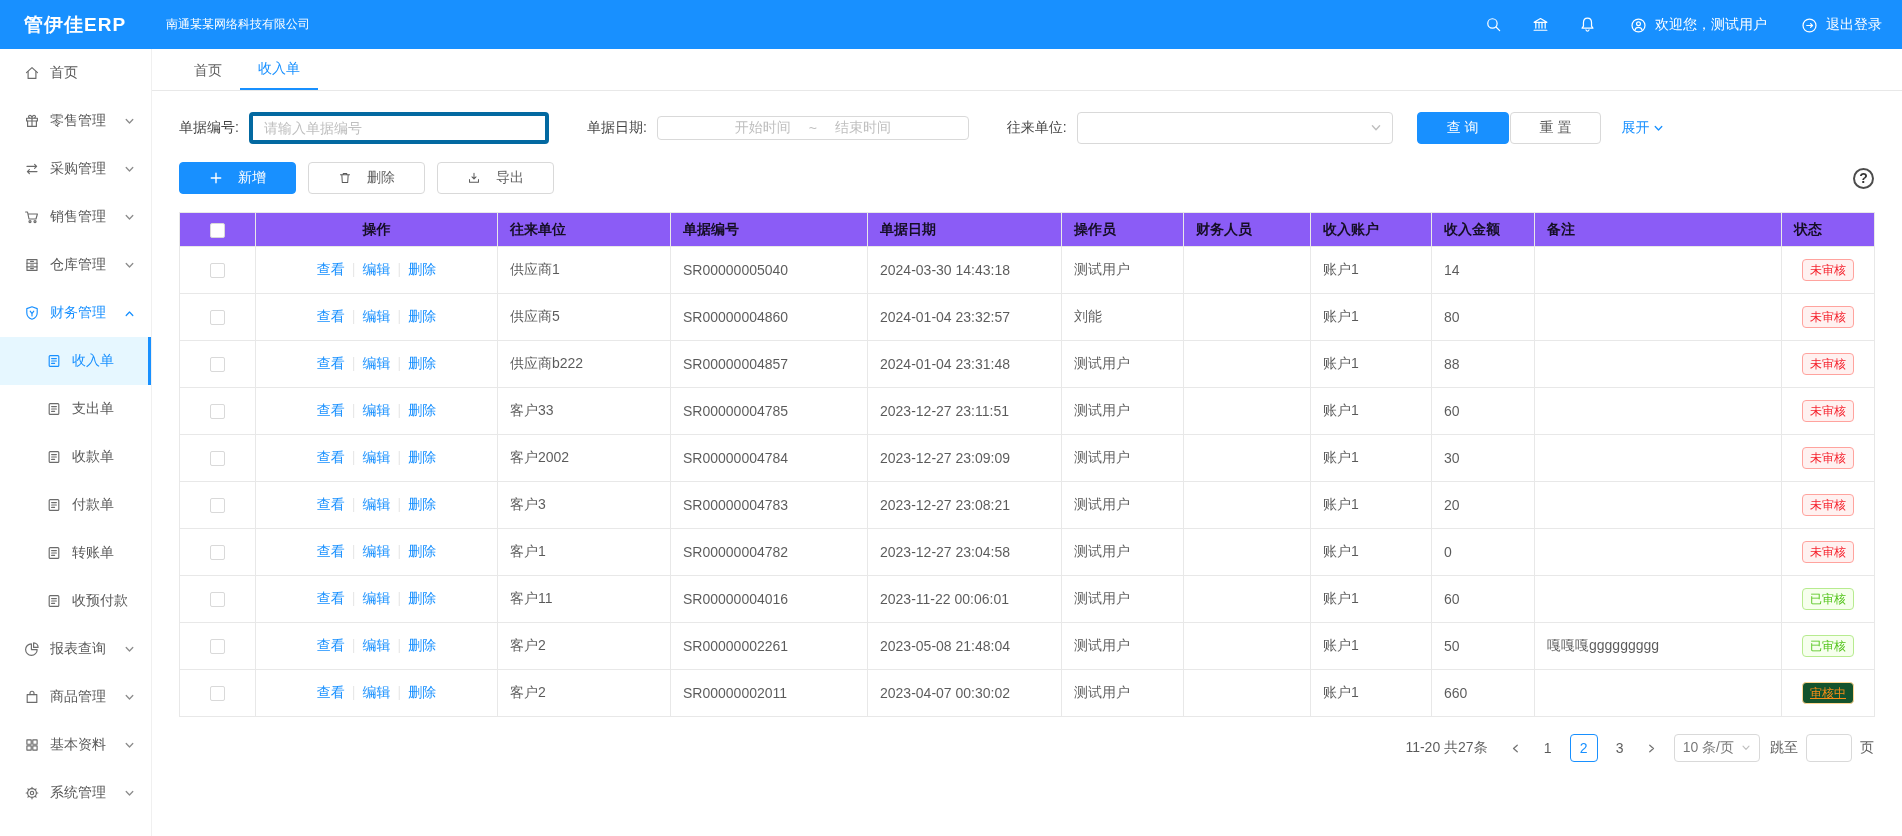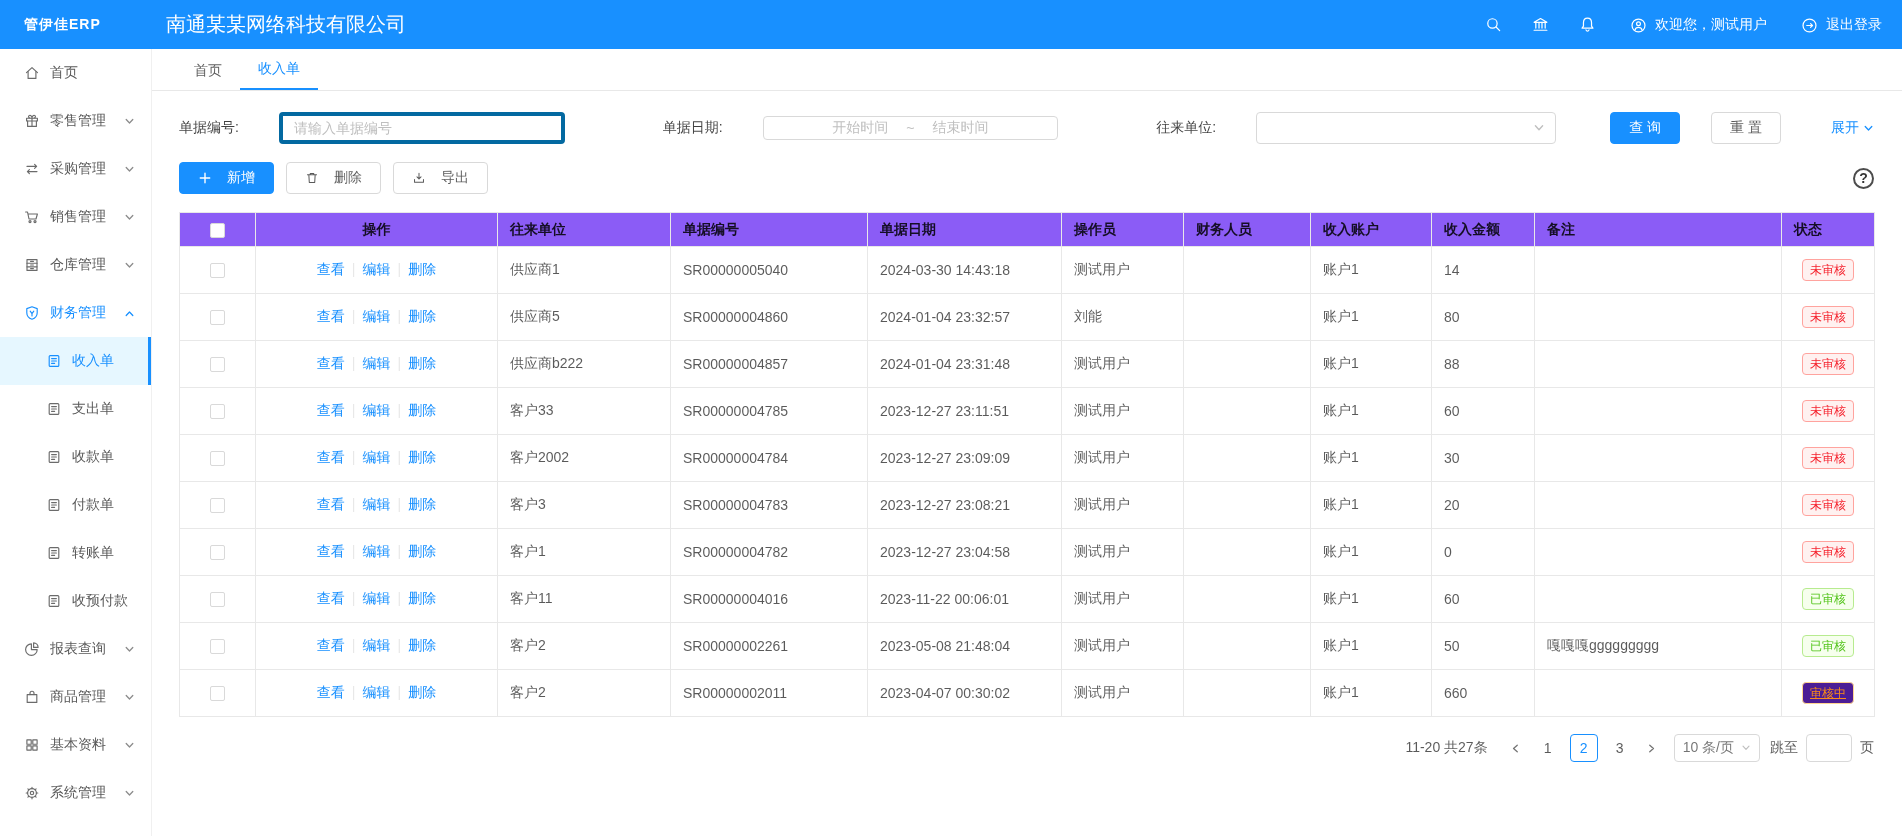--- a/index.html
+++ b/index.html
@@ -3,22 +3,22 @@
 <meta charset="utf-8">
 <style>
   * { margin:0; padding:0; box-sizing:border-box; }
   html,body { width:1902px; height:836px; overflow:hidden; background:#fff;
     font-family:"Liberation Sans","DejaVu Sans",sans-serif; font-size:14px; color:rgba(0,0,0,0.65); }
   svg { display:block; }
 
   
   .top-header { position:absolute; left:0; top:0; width:1902px; height:49px; background:#1890ff;
     display:flex; align-items:center; color:#fff; z-index:10; }
-  .logo { font-size:14px; font-weight:bold; padding-left:24px; width:152px; letter-spacing:1px; }
-  .company { font-size:20px; margin-left:14px; }
+  .logo { font-size:19px; font-weight:bold; padding-left:24px; width:152px; letter-spacing:1px; }
+  .company { font-size:12px; margin-left:14px; }
   .header-right { margin-left:auto; display:flex; align-items:center; padding-right:20px; }
   .h-icon { width:17px; height:17px; margin-left:30px; cursor:pointer; }
   .h-icon svg { width:17px; height:17px; }
   .h-group { display:flex; align-items:flex-end; margin-left:34px; cursor:pointer; }
   .h-group .h-icon { margin-left:0; margin-right:8px; }
 
   
   .sidebar { position:absolute; left:0; top:49px; bottom:0; width:152px; background:#fff;
     border-right:1px solid #f0f0f0; }
   .side-item { height:48px; display:flex; align-items:center; padding-left:24px; cursor:pointer;
@@ -34,34 +34,34 @@
   .side-item.active .icon { color:#1890ff; }
   .side-item.active::after { content:""; position:absolute; right:0; top:0; bottom:0; width:3px; background:#1890ff; }
 
   
   .content { position:absolute; left:152px; top:49px; right:0; bottom:0; background:#fff; }
   .tabbar { height:42px; border-bottom:1px solid #e8e8e8; display:flex; align-items:flex-end; padding-left:24px; }
   .tab { padding:10px 18px; cursor:pointer; color:rgba(0,0,0,0.65); }
   .tab.active { color:#1890ff; border-bottom:2px solid #1890ff; }
 
   
-  .filter-row { display:flex; align-items:center; margin:21px 28px 0 27px;gap:30px; }
+  .filter-row { display:flex; align-items:center; margin:21px 28px 0 27px; }
   .f-label { color:rgba(0,0,0,0.75); margin-right:10px; white-space:nowrap; }
   .f-gap { width:38px; flex:none; }
   .text-input { height:32px; border:4px solid #0369a1; border-radius:4px; padding:0 11px; width:300px;
     font-family:inherit; font-size:14px; color:rgba(0,0,0,0.65); outline:none; }
   .text-input::placeholder { color:#bfbfbf; }
   .date-range { width:312px; height:24px; border:1px solid #d9d9d9; border-radius:4px; display:flex;
     align-items:center; justify-content:center; color:#bfbfbf; }
   .date-range .ph { padding:0 18px; }
   .select-box { width:316px; height:32px; border:1px solid #d9d9d9; border-radius:4px; display:flex;
     align-items:center; justify-content:flex-end; padding-right:10px; color:#bfbfbf; cursor:pointer; }
   .select-box svg { width:12px; height:12px; }
   .btn { height:32px; border-radius:4px; border:1px solid #d9d9d9; background:#fff; display:inline-flex;
-    align-items:center; justify-content:center; padding:0 18px; cursor:pointer; font-size:14px;
+    align-items:center; justify-content:center; padding:0 29px; cursor:pointer; font-size:14px;
     color:rgba(0,0,0,0.65); white-space:nowrap; font-family:inherit; }
   .btn.primary { background:#1890ff; border-color:#1890ff; color:#fff; }
   .btn .b-icon { width:14px; height:14px; margin-right:7px; }
   .btn .b-icon svg { width:14px; height:14px; }
   .link-expand { color:#1890ff; margin-left:20px; display:flex; align-items:center; cursor:pointer; white-space:nowrap; }
   .link-expand svg { width:11px; height:11px; margin-left:4px; }
   .ml24 { margin-left:24px; } .ml18 { margin-left:1px; }
 
   
   .toolbar-row { display:flex; align-items:center; margin:18px 28px 0 27px; }
@@ -80,21 +80,21 @@
   .col-ops { text-align:center !important; }
   .col-status { text-align:center !important; }
   .checkbox { display:inline-block; width:15px; height:15px; border:1px solid #d9d9d9; border-radius:2px;
     background:#fff; vertical-align:middle; cursor:pointer; }
   .op-link { color:#1890ff; cursor:pointer; text-decoration:none; }
   .sep { color:#e8e8e8; margin:0 7px; }
   .badge { display:inline-block; font-size:12px; line-height:18px; padding:1px 7px; border-radius:4px;
     border:1px solid transparent; }
   .badge.st-unaudited { color:#f5222d; background:#fff1f0; border-color:#ffa39e; }
   .badge.st-audited  { color:#52c41a; background:#f6ffed; border-color:#b7eb8f; }
-  .badge.st-auditing { color:#fa8c16; background:#4c1d95; border-color:#ffd591;text-decoration:underline; }
+  .badge.st-auditing { color:#fa8c16; background:#14532d; border-color:#ffd591;text-decoration:underline; }
 
   
   .pagination { width:1695px; margin:17px 28px 0 27px; display:flex; align-items:center;
     justify-content:flex-end; color:rgba(0,0,0,0.65); }
   .pg-total { margin-right:14px; }
   .pg-arrow { width:28px; height:28px; display:flex; align-items:center; justify-content:center;
     cursor:pointer; color:rgba(0,0,0,0.55); }
   .pg-arrow svg { width:11px; height:11px; }
   .pg-item { min-width:28px; height:28px; line-height:26px; text-align:center; border-radius:4px;
     margin:0 4px; cursor:pointer; border:1px solid transparent; }

